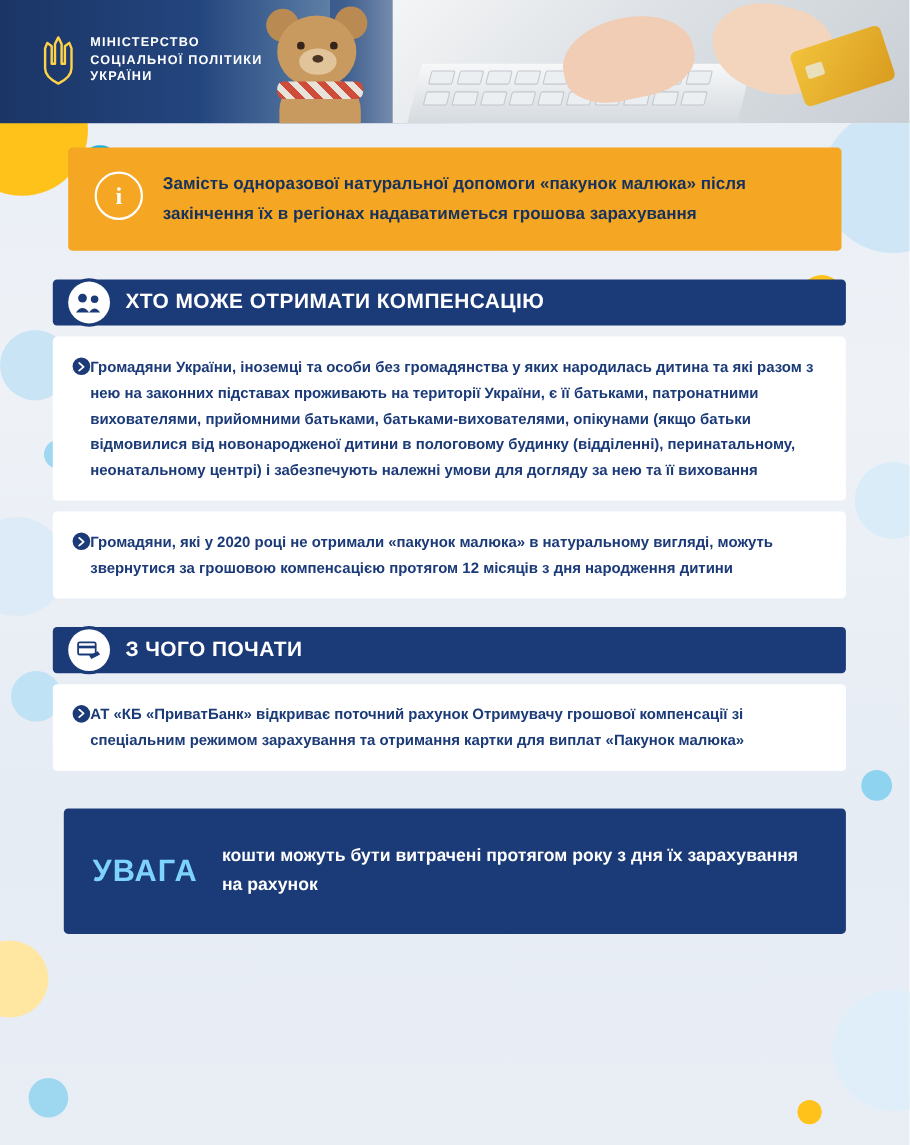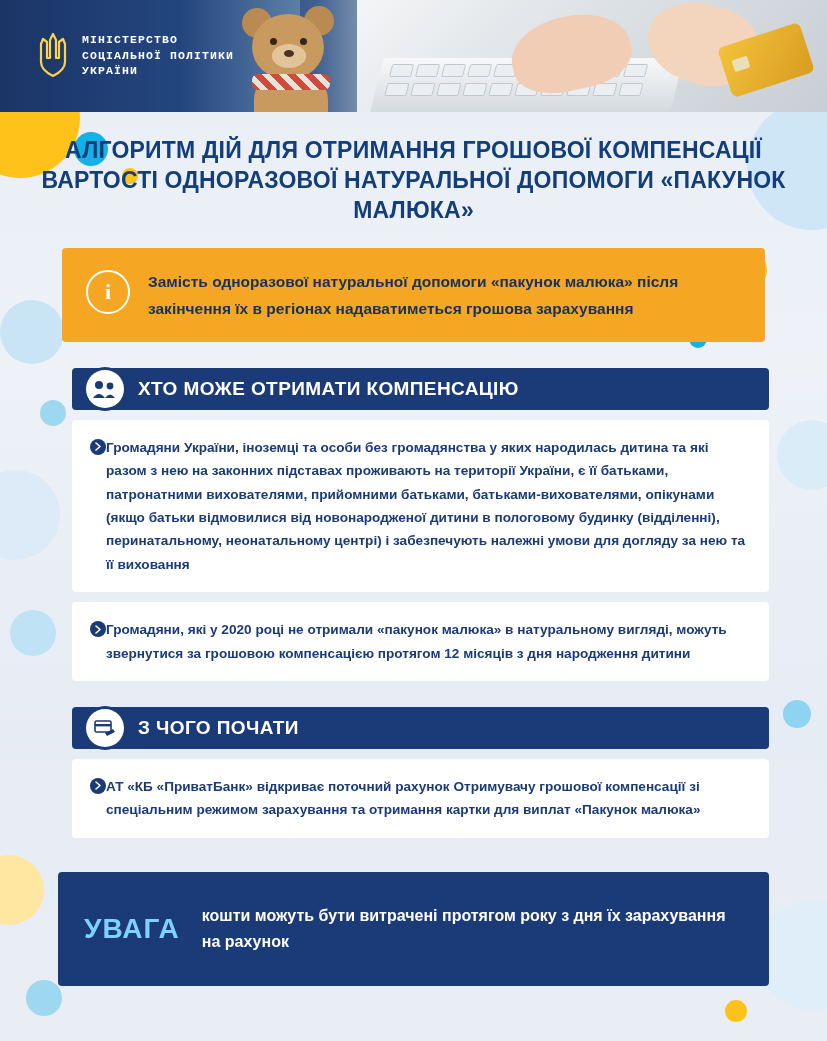--- a/index.html
+++ b/index.html
@@ -121,21 +121,20 @@
 
   .logo-block {
     position: absolute; left: 36px; top: 32px; display: flex; align-items: center; gap: 12px; z-index: 4;
   }
   .trident {
     width: 34px; height: 46px; position: relative;
   }
   .ministry-text {
     color: #ffffff; letter-spacing: 1.1px; line-height: 1.35; font-size: 11.5px; font-weight: 700;
     text-transform: uppercase;
-    font-family: Liberation Mono, monospace;
   }
 
   
   .title {
     margin: 24px 34px 0 34px;
     text-align: center;
     color: #123e7c;
     font-weight: 800;
     font-size: 23px;
     line-height: 1.3;
@@ -157,21 +156,21 @@
     flex: 0 0 auto; width: 40px; height: 40px; border: 2.5px solid #ffffff; border-radius: 50%;
     display: flex; align-items: center; justify-content: center; color: #ffffff;
     font-weight: 700; font-size: 22px; font-family: "Liberation Serif", serif; margin-top: 2px;
   }
   .info-text {
     color: #16325c; font-size: 15.5px; line-height: 1.75; font-weight: 600;
   }
 
   
   .section {
-    margin: 26px 58px 0 72px;
+    margin: 26px 58px 0 48px;
   }
   .section-head {
     background: #1b3a78;
     border-radius: 4px;
     height: 42px;
     display: flex;
     align-items: center;
     gap: 14px;
     padding-left: 14px;
     position: relative;
@@ -307,21 +306,20 @@
       <span>
         <div class="ministry-text">МІНІСТЕРСТВО</div>
         <div class="ministry-text">СОЦІАЛЬНОЇ ПОЛІТИКИ</div>
         <div class="ministry-text">УКРАЇНИ</div>
       </span>
     </div>
   </div>
 
   <div class="content">
 
-    <div class="title">АЛГОРИТМ ДІЙ ДЛЯ ОТРИМАННЯ ГРОШОВОЇ КОМПЕНСАЦІЇ ВАРТОСТІ ОДНОРАЗОВОЇ НАТУРАЛЬНОЇ ДОПОМОГИ «ПАКУНОК МАЛЮКА»</div>
 
     <div class="info-box">
       <div class="info-icon">i</div>
       <div class="info-text">Замість одноразової натуральної допомоги «пакунок малюка» після закінчення їх в регіонах надаватиметься грошова зарахування</div>
     </div>
 
     <div class="section">
       <div class="section-head">
         <span class="badge">
           <svg width="26" height="20" viewBox="0 0 26 20" aria-hidden="true">

